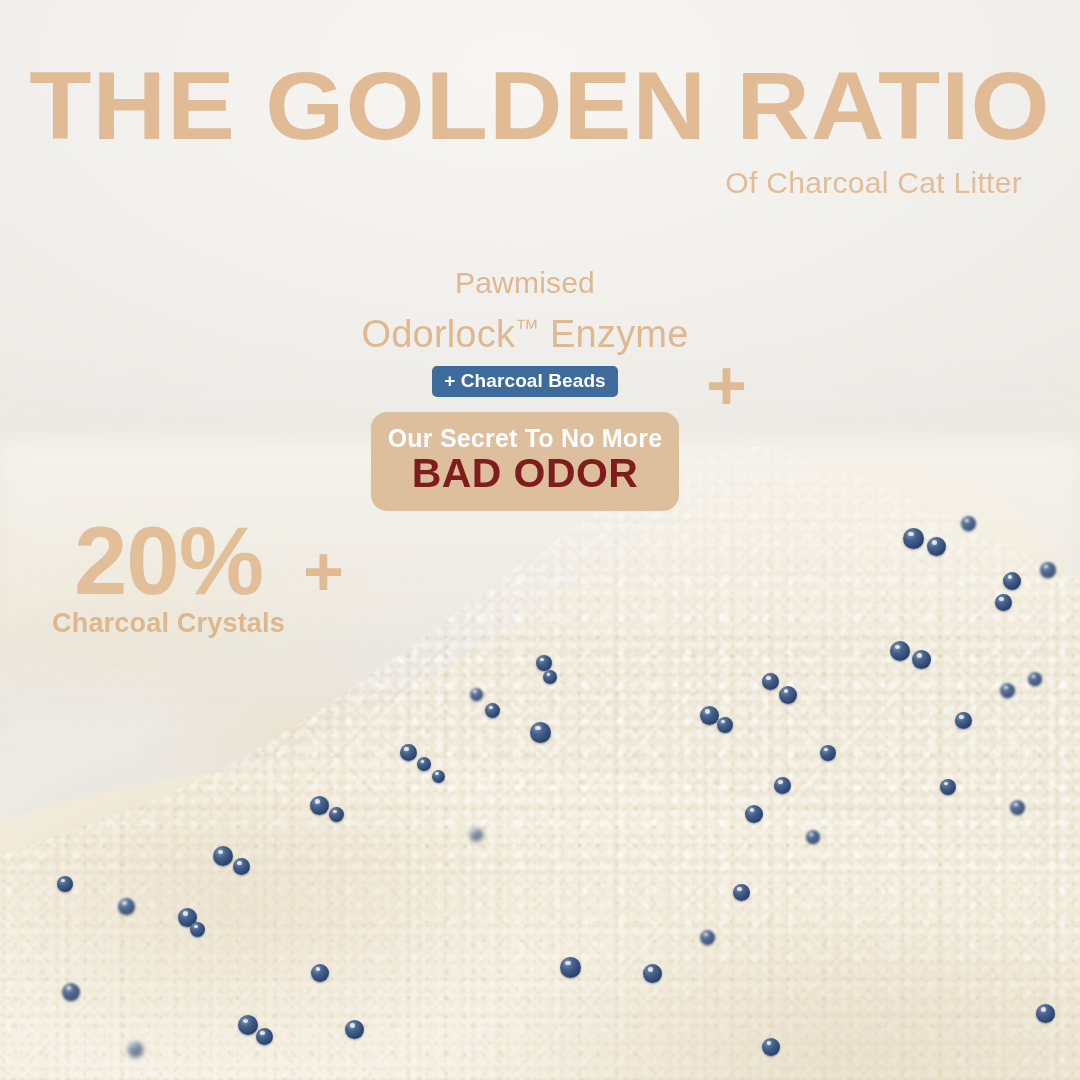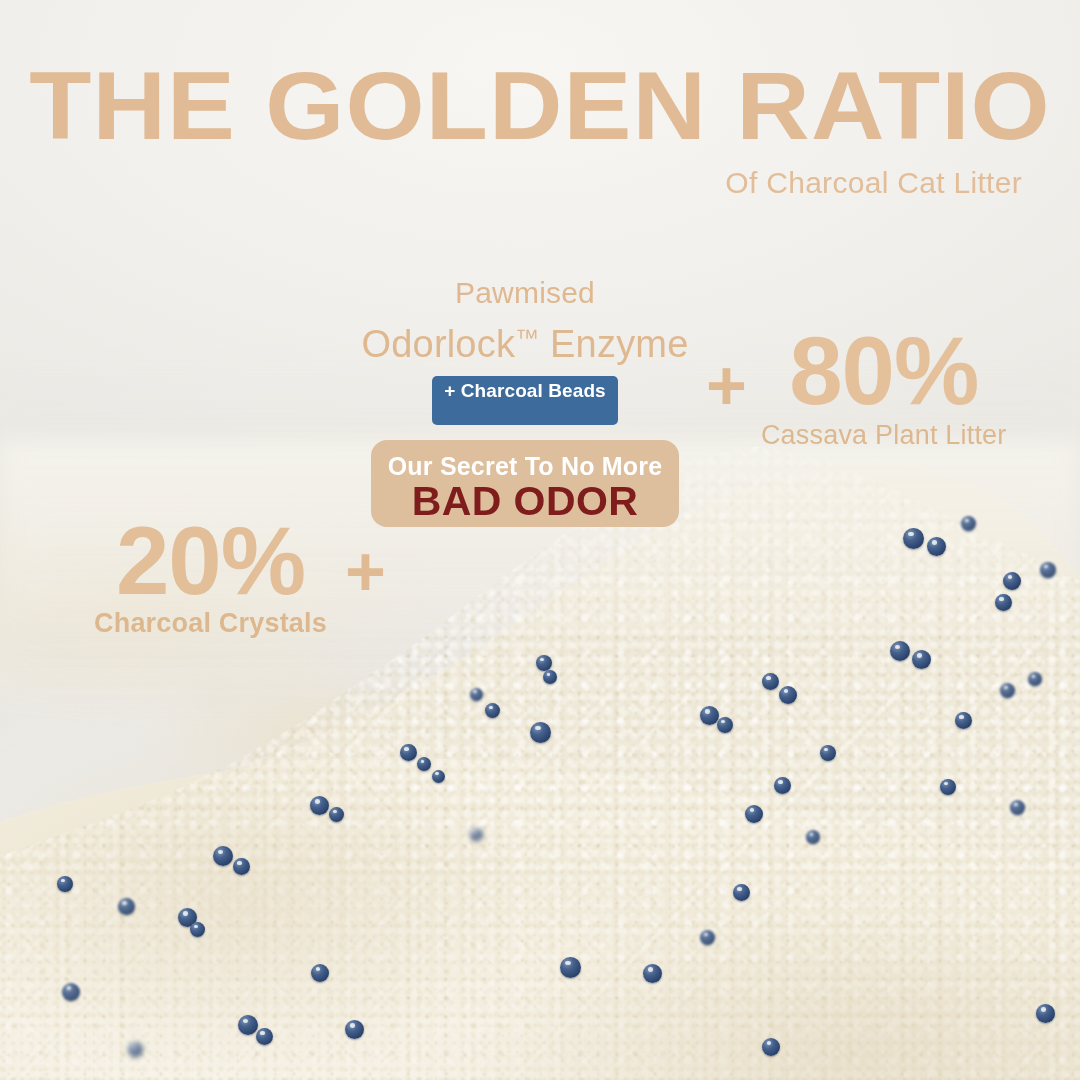--- a/index.html
+++ b/index.html
@@ -179,21 +179,21 @@
     font-size: 30px;
     font-weight: 500;
     letter-spacing: .3px;
     white-space: nowrap;
   }
 
   
   .center-col {
     position: absolute;
     left: 330px;
-    top: 276px;
+    top: 266px;
     width: 390px;
     text-align: center;
   }
   .pawmised {
     color: #dfb890;
     font-size: 30px;
     font-weight: 500;
     line-height: 1.1;
     letter-spacing: .2px;
   }
@@ -204,36 +204,36 @@
     line-height: 1.15;
     margin-top: 14px;
     letter-spacing: .2px;
     white-space: nowrap;
   }
   .enzyme .tm { font-size: 24px; vertical-align: .45em; }
 
   .beads-badge {
     display: inline-block;
     margin-top: 9px;
-    padding: 4px 12px 23px;
+    padding: 4px 12px 5px;
     background: #3d6b9c;
     color: #ffffff;
     font-size: 19px;
     font-weight: 700;
     border-radius: 5px;
     letter-spacing: .1px;
     white-space: nowrap;
   }
 
   .odor-box {
     margin: 15px auto 0;
     width: 308px;
     background: #ddbe9d;
     border-radius: 16px;
-    padding: 13px 10px 4px;
+    padding: 13px 10px 16px;
     box-sizing: border-box;
   }
   .odor-small {
     color: #ffffff;
     font-size: 25px;
     font-weight: 700;
     line-height: 1.05;
     letter-spacing: .2px;
     white-space: nowrap;
   }
@@ -280,21 +280,21 @@
   }
 
   
   .stat-left {
     position: absolute;
     left: 52px;
     top: 515px;
     display: flex;
     align-items: flex-start;
   }
-  .stat-left .stack { text-align: center; margin-left: 42px; }
+  .stat-left .stack { text-align: center; }
   .stat-left .pct {
     color: #e3bf99;
     font-size: 96px;
     font-weight: 600;
     line-height: .95;
     letter-spacing: -1px;
   }
   .stat-left .cap {
     color: #ddb88f;
     font-size: 27px;
@@ -391,24 +391,20 @@
     <div class="beads-badge">+ Charcoal Beads</div>
 
     <div class="odor-box">
       <div class="odor-small">Our Secret To No More</div>
       <div class="odor-big">BAD ODOR</div>
     </div>
   </div>
 
   <div class="stat-right">
     <div class="plus">+</div>
-    <div class="stack">
-      <div class="pct">80%</div>
-      <div class="cap">Cassava Plant Litter</div>
-    </div>
   </div>
 
   <div class="stat-left">
     <div class="stack">
       <div class="pct">20%</div>
       <div class="cap">Charcoal Crystals</div>
     </div>
     <div class="plus">+</div>
   </div>
 

